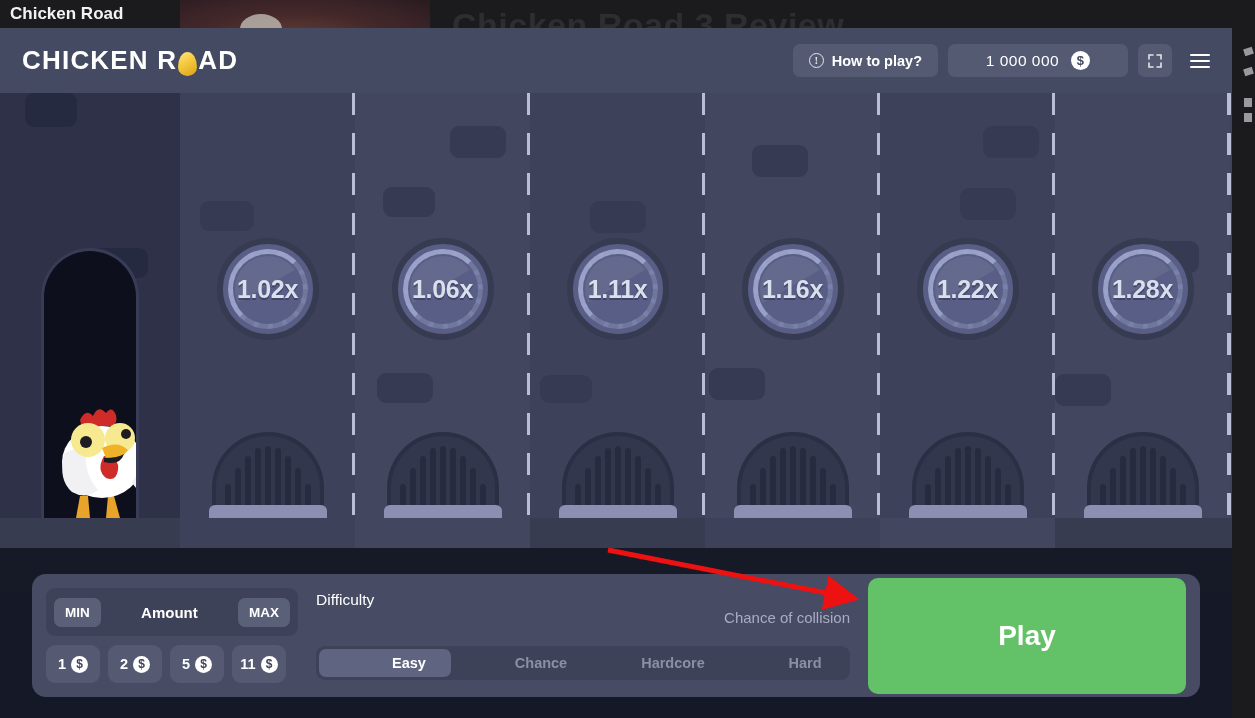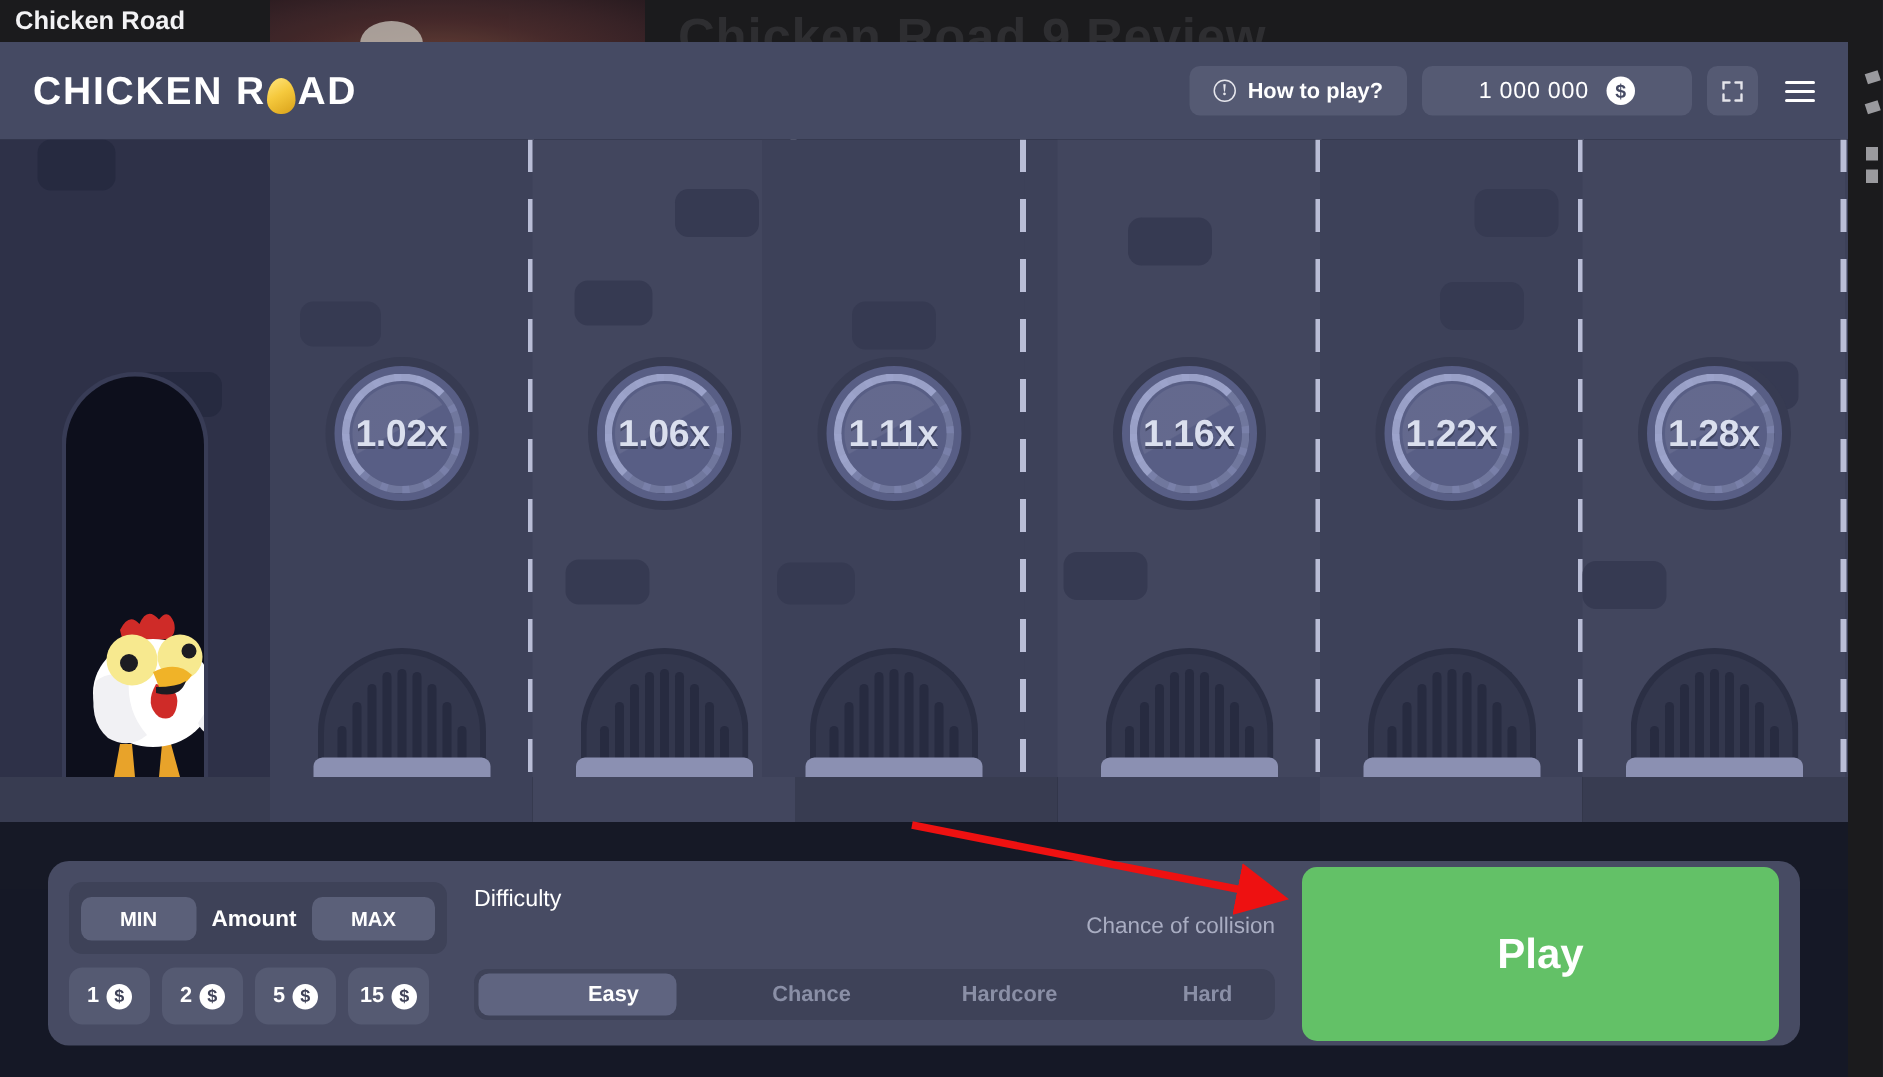--- a/index.html
+++ b/index.html
@@ -262,21 +262,21 @@
   #amount-bar {
     height: 48px;
     background: #3e4258;
     border-radius: 9px;
     display: flex; align-items: center; justify-content: space-between;
     padding: 0 8px;
   }
   .minmax {
     background: #5b6079; border: none; border-radius: 7px;
     color: #ffffff; font-family: inherit; font-size: 13.5px; font-weight: bold;
-    padding: 7px 26px; cursor: pointer;
+    padding: 7px 11px; cursor: pointer;
   }
   #amount-label { color: #ffffff; font-size: 15px; font-weight: bold; }
   #quick-amounts { display: flex; gap: 8px; margin-top: 9px; }
   .quick {
     width: 54px; height: 38px;
     background: #555a72; border: none; border-radius: 9px;
     color: #ffffff; font-family: inherit; font-size: 14.5px; font-weight: bold;
     display: flex; align-items: center; justify-content: center; gap: 5px;
     cursor: pointer;
   }
@@ -316,21 +316,21 @@
 
   
   #arrow-overlay { position: absolute; inset: 0; pointer-events: none; }
 </style>
 </head>
 <body>
 
 <div id="page-backdrop">
   <div id="backdrop-title">Chicken Road</div>
   <div id="backdrop-hero"></div>
-  <div id="backdrop-heading">Chicken Road 9 Review</div>
+  <div id="backdrop-heading">Chicken Road 3 Review</div>
   <div id="backdrop-right-frags">
     <i></i>
       <i></i>
       <i></i>
       <i></i>
   </div>
 </div>
 
 <div id="game-frame">
 
@@ -453,21 +453,21 @@
             </div>
             <div class="base"></div>
           </div>
           <div class="coin">
             <span class="ring2"></span>
             <span class="ring"></span>
             <span class="gloss"></span>
             <span class="mult">1.06x</span>
           </div>
         </div>
-        <div class="lane" style="left: 508px; background: rgb(61, 65, 89); text-decoration: underline;">
+        <div class="lane" style="left: 530px; background: rgb(61, 65, 89); text-decoration: underline;">
           <span class="divider"></span>
           <span class="win" style="left: 60px; top: 108px; width: 56px; height: 32px;"></span>
           <span class="win" style="left: 10px; top: 282px; width: 52px; height: 28px;"></span>
           <div class="arch">
             <div class="shell">
               <div class="bars">
                 <i style="height:34px"></i>
                 <i style="height:50px"></i>
                 <i style="height:62px"></i>
                 <i style="height:70px"></i>
@@ -597,21 +597,21 @@
           </button>
           <button class="quick">
             <span>2</span>
             <span class="coin-dollar">$</span>
           </button>
           <button class="quick">
             <span>5</span>
             <span class="coin-dollar">$</span>
           </button>
           <button class="quick">
-            <span>15</span>
+            <span>11</span>
             <span class="coin-dollar">$</span>
           </button>
         </div>
     </div>
 
     <div id="difficulty-group">
       <div id="diff-head">
         <span id="diff-title">Difficulty</span>
         <span id="chance-label">Chance of collision</span>
       </div>

